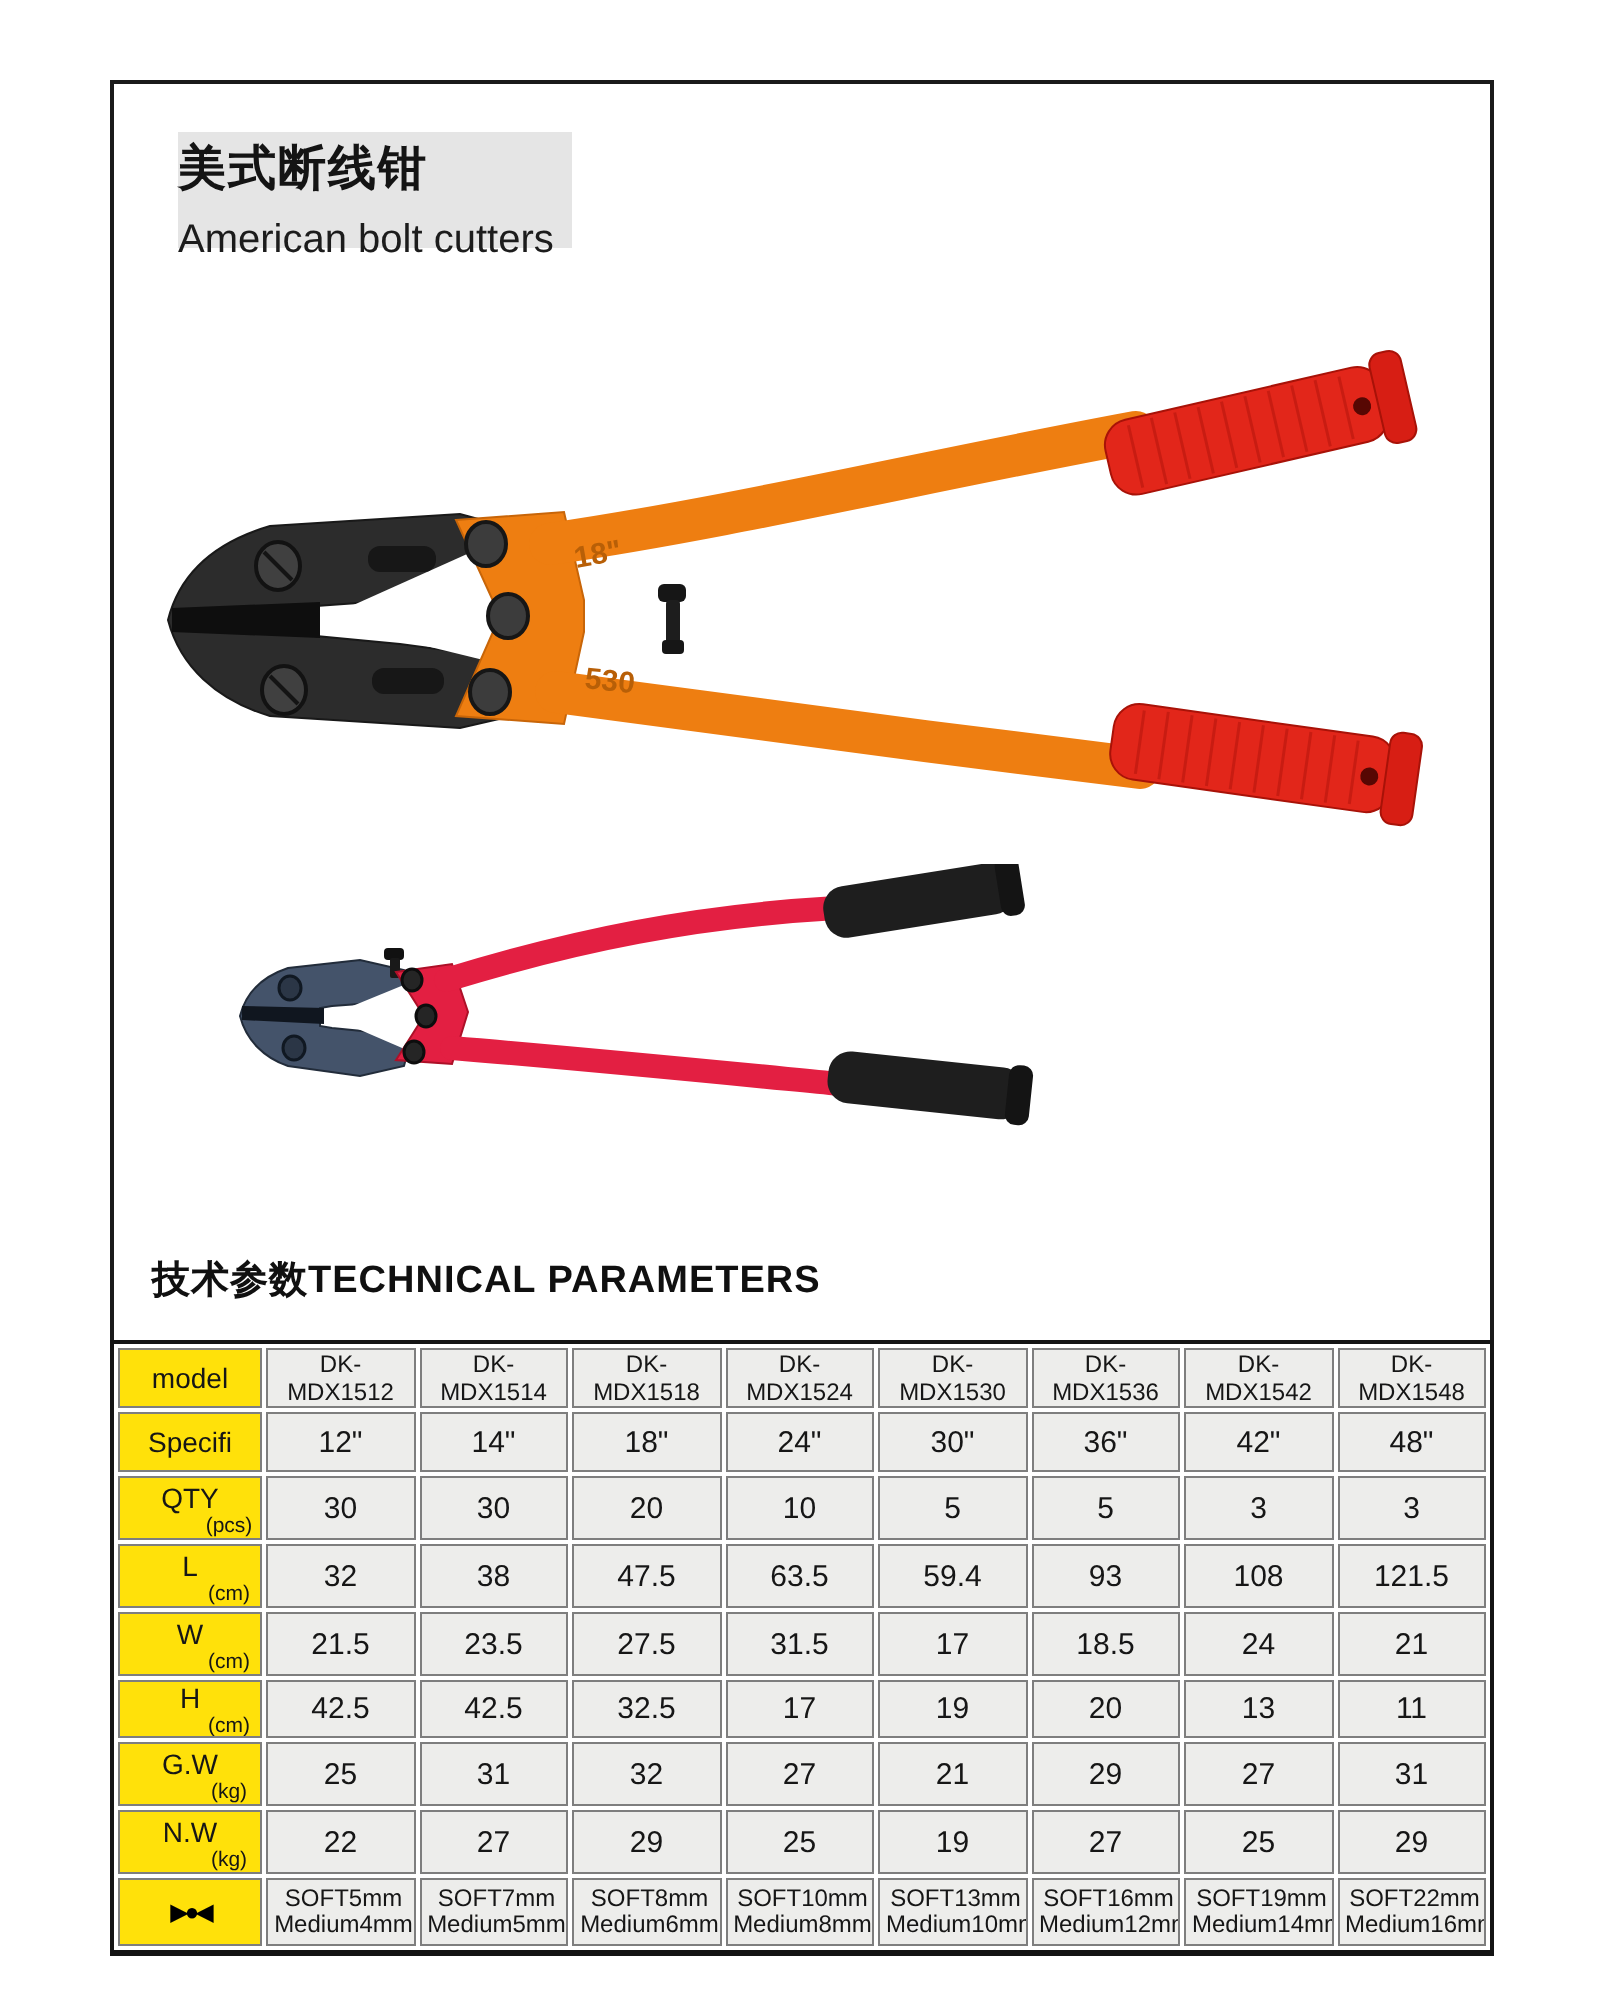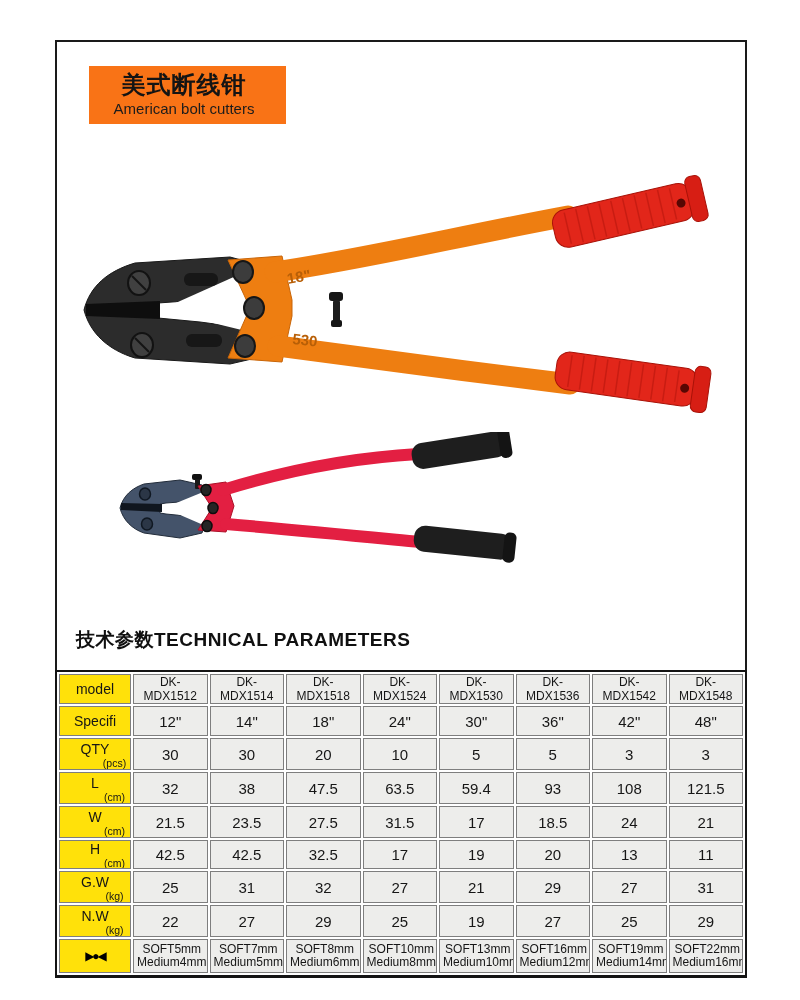--- a/index.html
+++ b/index.html
@@ -7,25 +7,25 @@
     width:800px;height:1000px;position:relative;background:#ffffff;
     font-family:"Liberation Sans","DejaVu Sans",sans-serif;color:#111;
     overflow:hidden;
   }
   .content-frame{
     position:absolute;left:55px;top:40px;width:688px;height:908px;
     border:2px solid #1a1a1a;background:#fff;
   }
   .header-badge{
     position:absolute;left:89px;top:66px;width:197px;height:58px;
-    background:#f97316;text-align:center;box-sizing:border-box;
+    background:#e5e5e5;text-align:left;box-sizing:border-box;
     padding:4px 7px 0 0;
   }
   .title-zh{font-size:24px;font-weight:bold;line-height:30px;letter-spacing:1px;color:#141414;}
-  .title-en{font-size:15px;line-height:18px;color:#1c1c1c;}
+  .title-en{font-size:20px;line-height:18px;color:#1c1c1c;margin-top:11px;}
   .img-wrap{position:absolute;}
   #big-cutter{left:80px;top:172px;}
   #small-cutter{left:118px;top:432px;}
   .section-title{
     position:absolute;left:76px;top:627px;font-size:19px;font-weight:bold;
     letter-spacing:0.5px;color:#101010;
   }
   table.params{
     position:absolute;left:55px;top:670px;width:692px;
     border-collapse:separate;border-spacing:2px;

